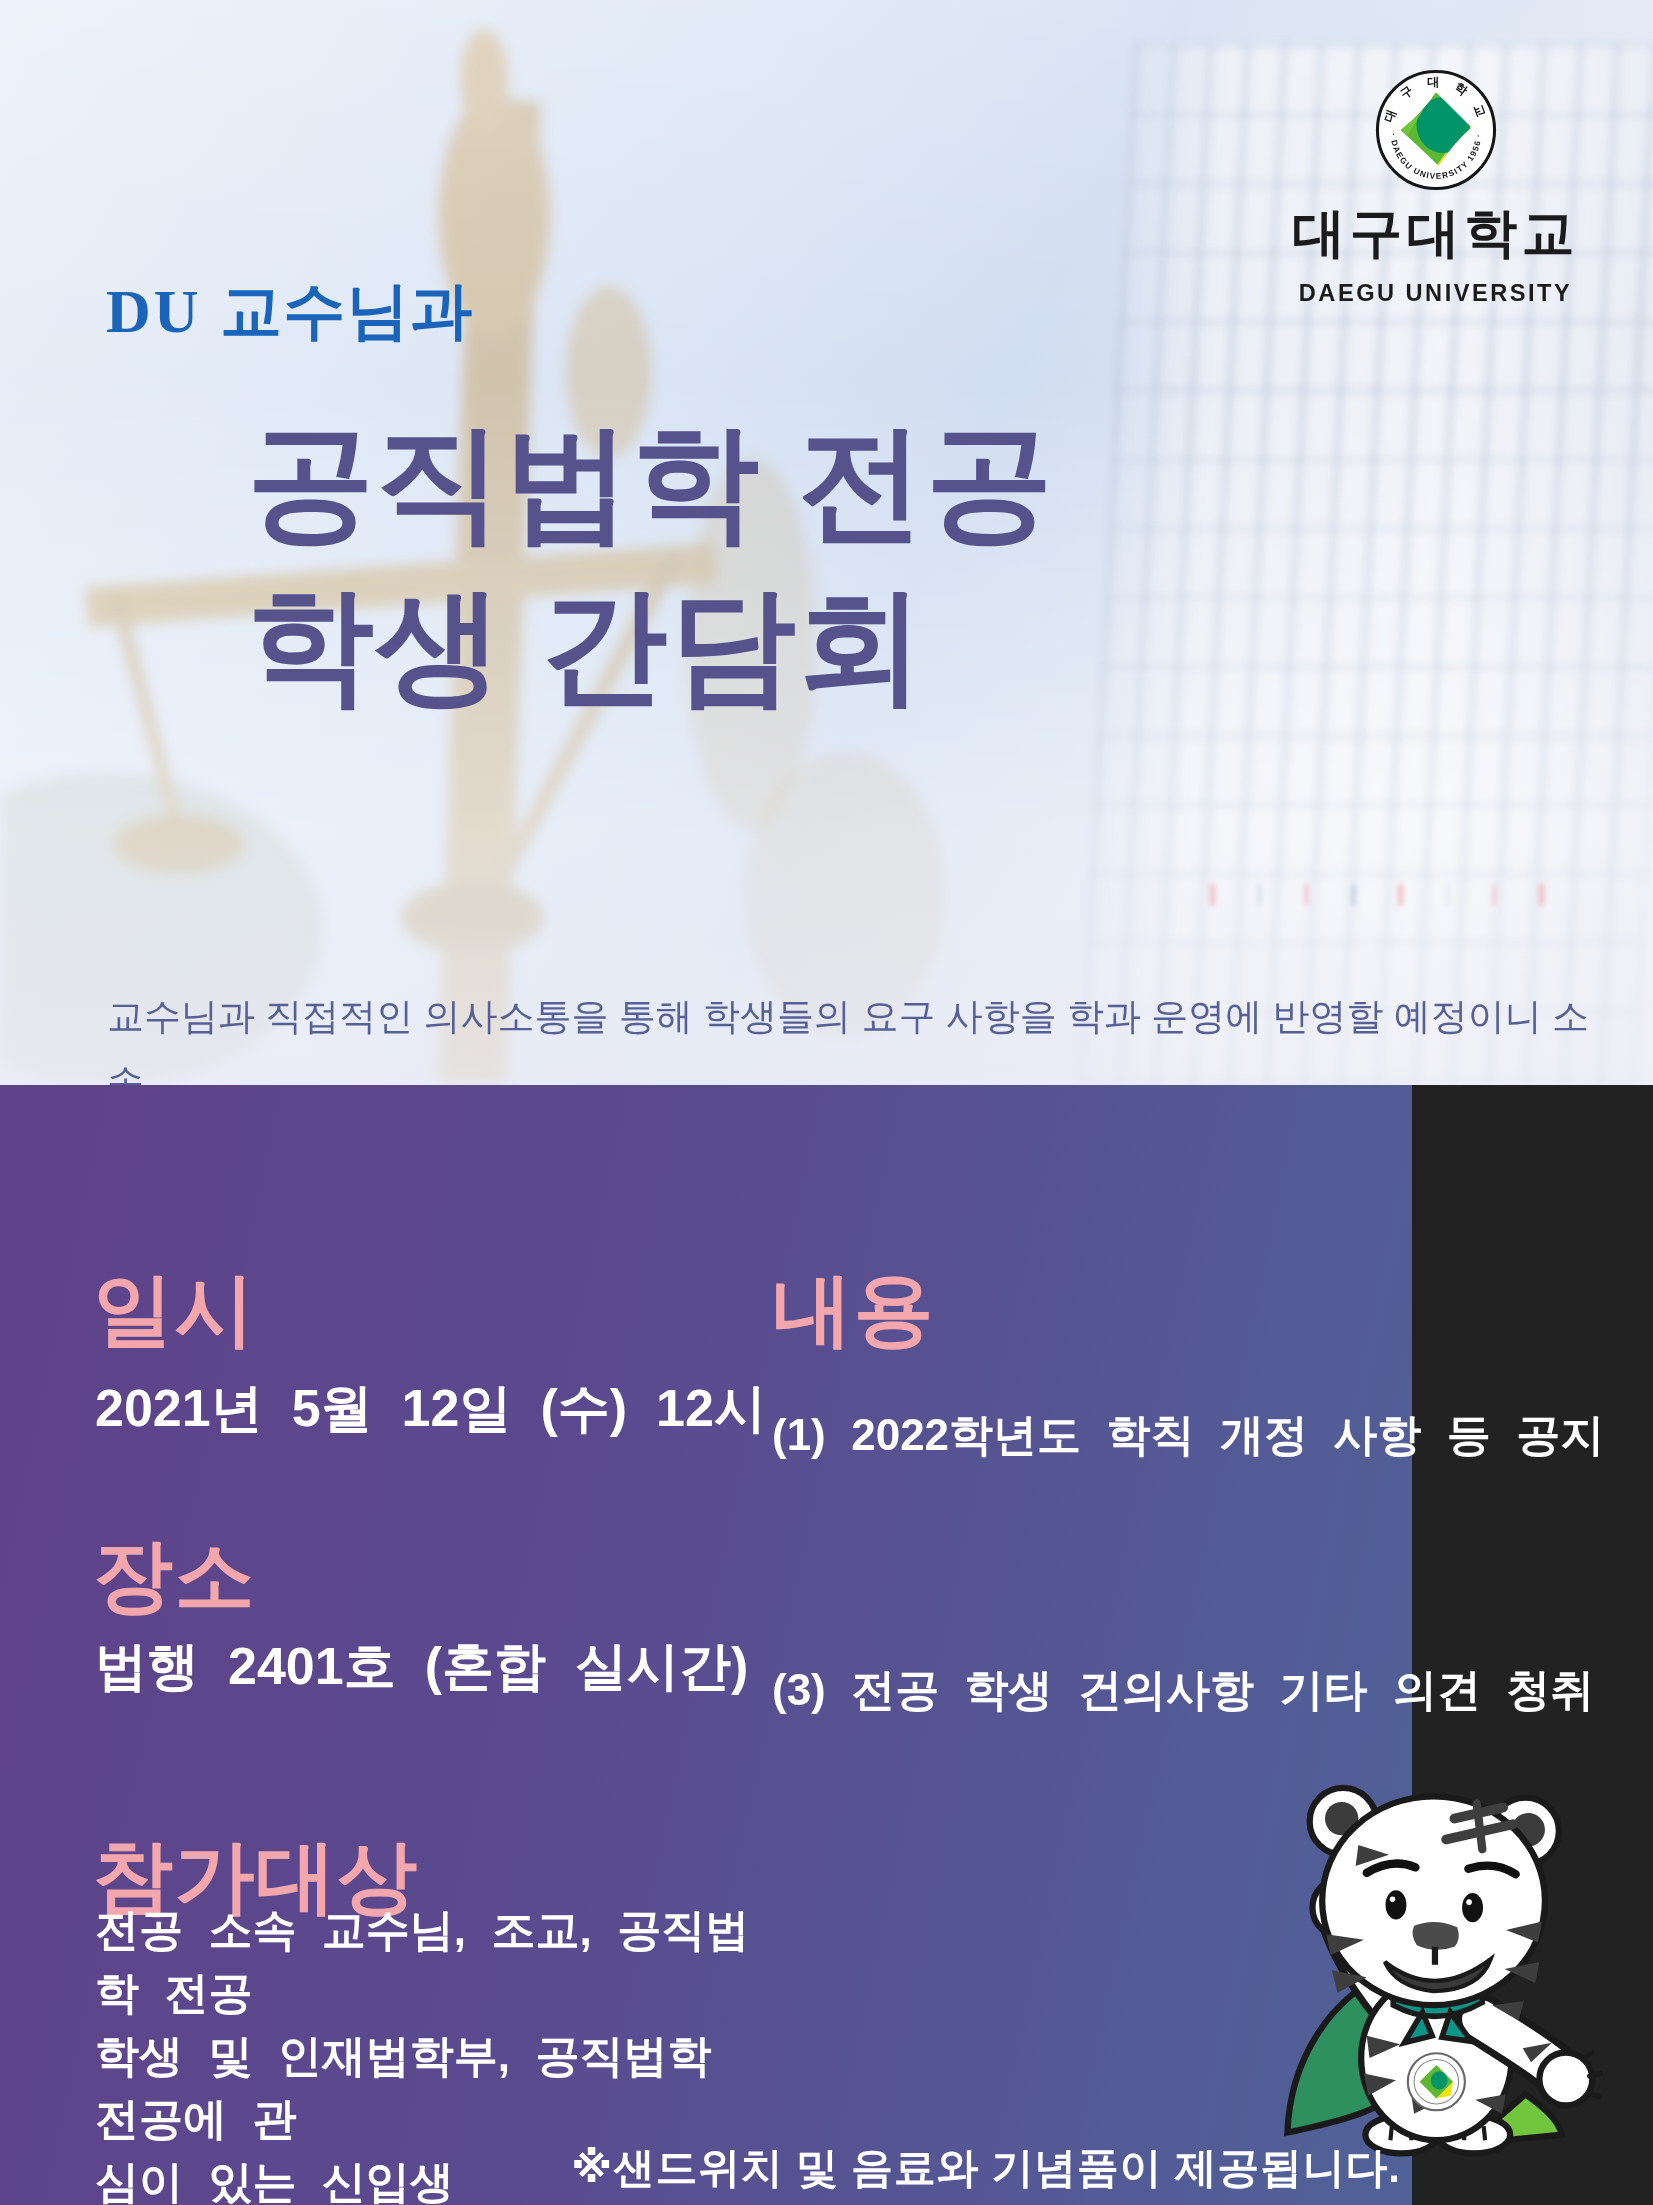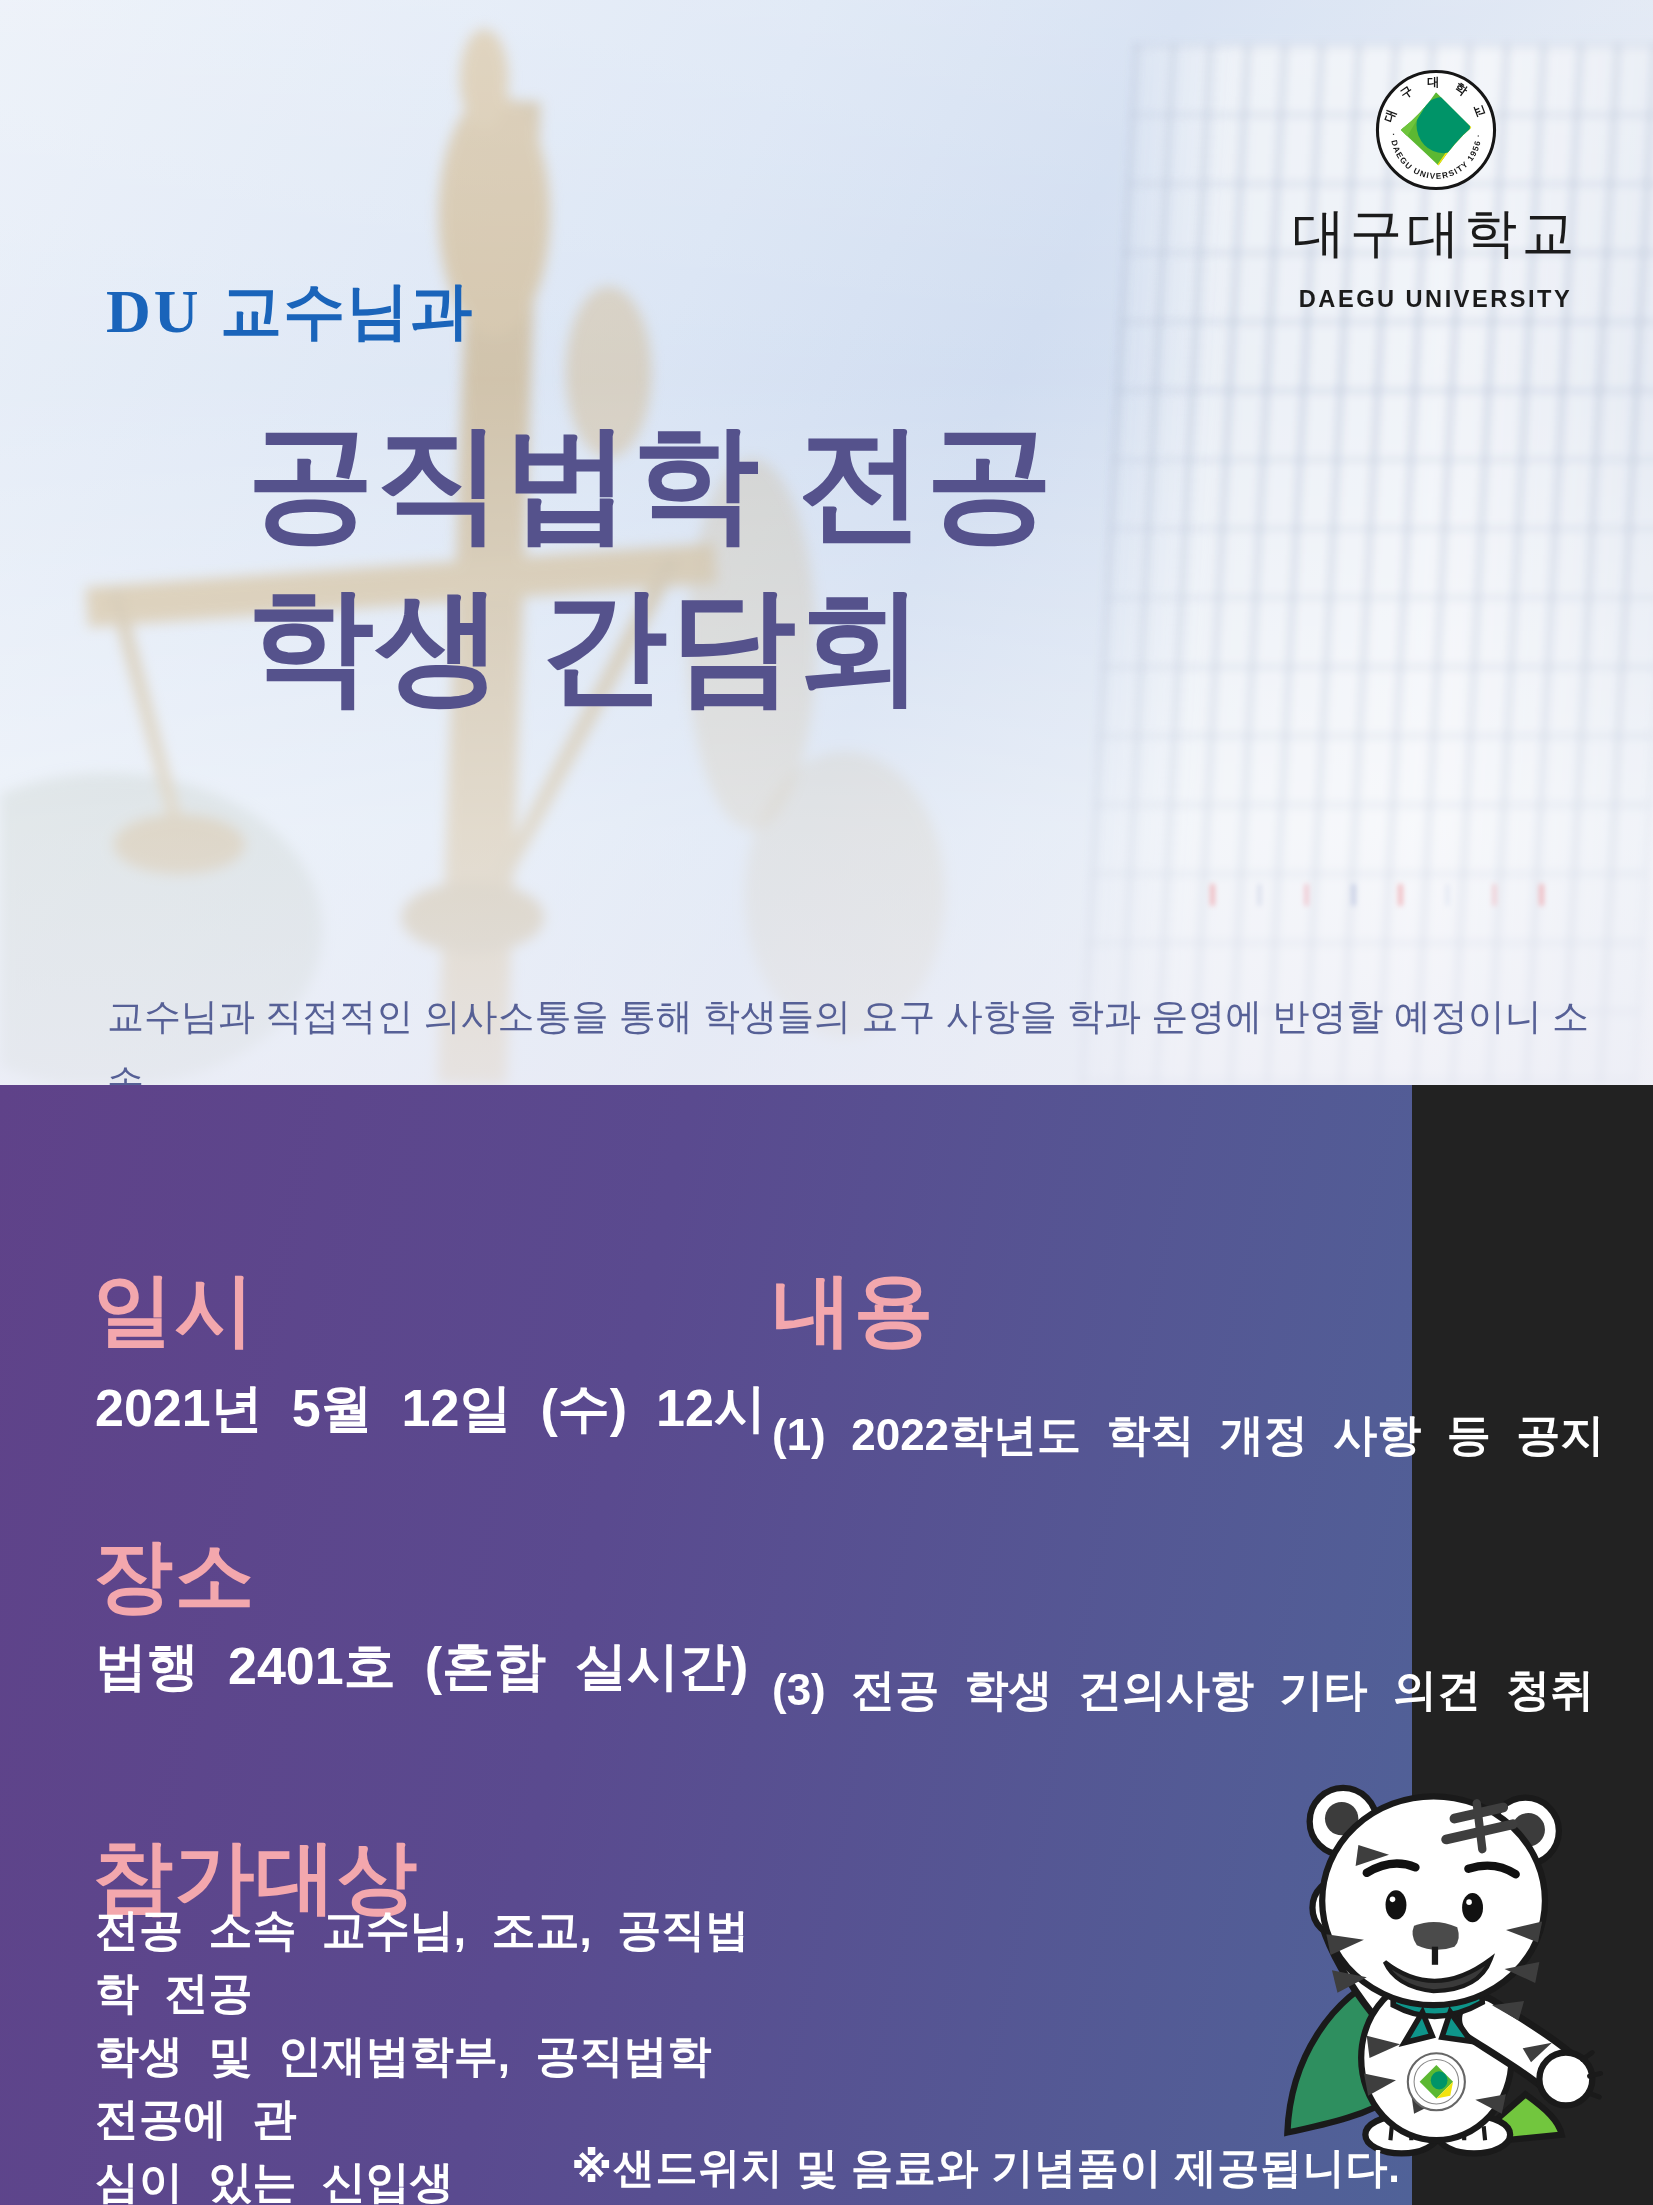--- a/index.html
+++ b/index.html
@@ -42,22 +42,22 @@
   .intro{
     position:absolute;left:107px;top:947px;width:1511px;
     font-size:37px;line-height:66px;color:#566096;font-weight:500;
   }
   .intro span{display:block;}
   
   .logo{
     position:absolute;left:1280px;top:69px;width:311px;text-align:center;
   }
   .logo .seal{display:block;margin:0 auto;}
-  .logo-ko{font-size:53px;font-weight:400;color:#1b1b1b;letter-spacing:4.3px;margin-top:7.2px;white-space:nowrap;}
-  .logo-en{font-size:23.6px;font-weight:bold;color:#1b1b1b;letter-spacing:2.5px;margin-top:16px;white-space:nowrap;}
+  .logo-ko{font-size:53px;font-weight:700;color:#1b1b1b;letter-spacing:4.3px;margin-top:7.2px;white-space:nowrap;}
+  .logo-en{font-size:23.6px;font-weight:bold;color:#1b1b1b;letter-spacing:2.5px;margin-top:10px;white-space:nowrap;}
   
   .info{
     position:absolute;left:0;top:1085px;width:1412px;height:1120px;
     background:linear-gradient(102deg,#5f4289 0%,#5a4a8f 42%,#506298 100%);
   }
   .pink-h{
     position:absolute;font-size:80px;font-weight:800;color:#f3a7ad;letter-spacing:1.4px;white-space:nowrap;
   }
   .h-datetime{left:93px;top:172px;}
   .h-place{left:93px;top:438px;}

